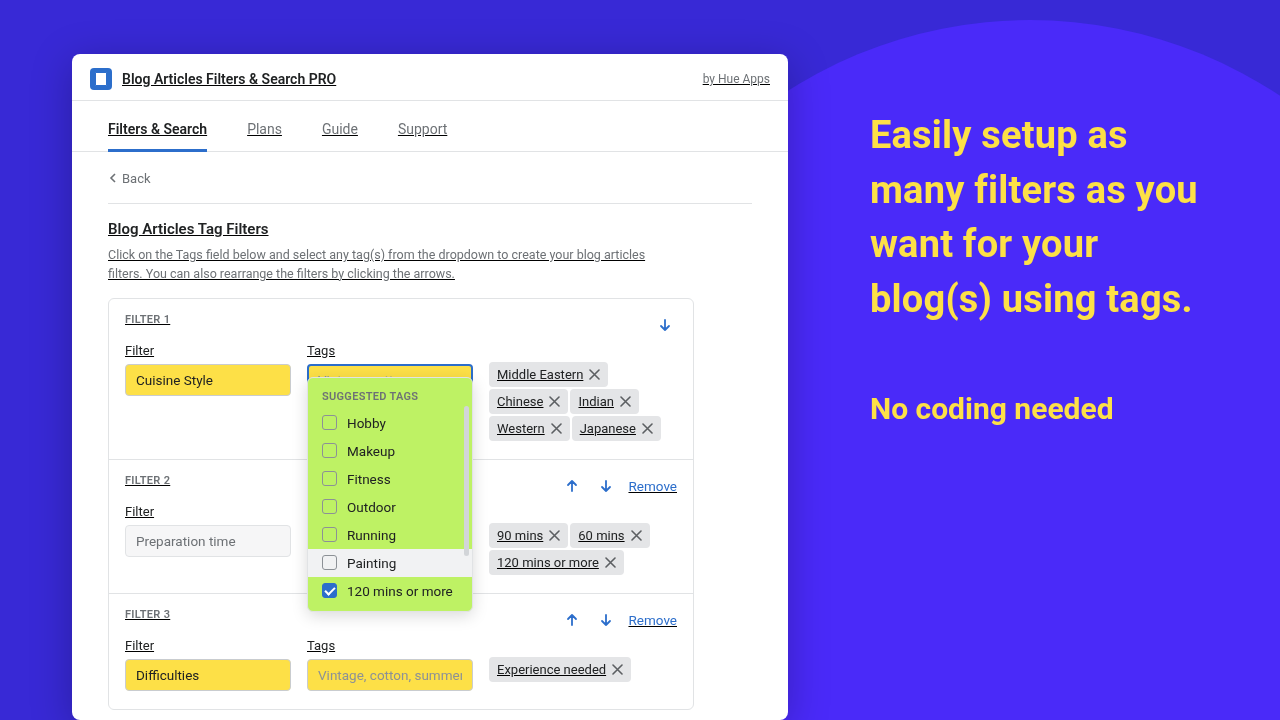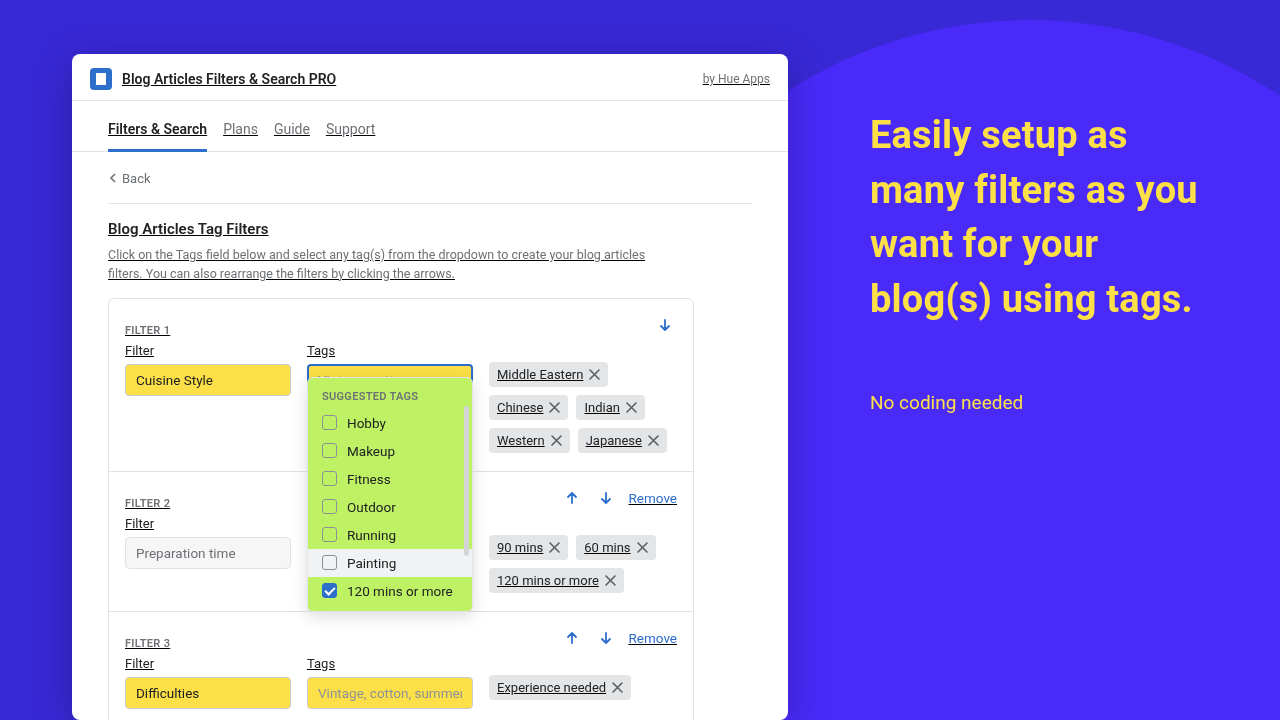--- a/index.html
+++ b/index.html
@@ -5,62 +5,62 @@
 * { margin:0; padding:0; box-sizing:border-box; font-family:-apple-system,BlinkMacSystemFont,"Segoe UI",Roboto,sans-serif; }
 body { width:1280px; height:720px; overflow:hidden; background:#3829d6; position:relative; }
 .bg-shape { position:absolute; right:-200px; bottom:-200px; width:900px; height:900px; border-radius:50%; background:#4a2af9; }
 .card { position:absolute; left:72px; top:54px; width:716px; height:666px; background:#fff; border-radius:8px; box-shadow:0 8px 40px rgba(0,0,0,.25); overflow:hidden;text-decoration:underline; }
 .topbar { display:flex; align-items:center; justify-content:space-between; padding:14px 18px 10px; border-bottom:1px solid #e1e3e5; }
 .topbar-left { display:flex; align-items:center; gap:10px; }
 .app-icon { width:22px; height:22px; background:#2c6ecb; border-radius:4px; display:flex; align-items:center; justify-content:center; }
 .app-icon-inner { width:12px; height:14px; background:#fff; border-radius:1px; border:1px solid #2c6ecb; }
 .app-title { font-size:14px; font-weight:600; color:#202223; }
 .by { font-size:12px; color:#6d7175; }
-.tabs { display:flex; gap:16px; padding:0 36px; border-bottom:1px solid #e1e3e5; margin-top:10px; }
+.tabs { display:flex; gap:40px; padding:0 36px; border-bottom:1px solid #e1e3e5; margin-top:10px; }
 .tab { padding:10px 0 12px; font-size:14px; color:#6d7175; cursor:pointer; }
 .tab.active { color:#202223; font-weight:600; border-bottom:3px solid #2c6ecb; margin-bottom:-1px; }
 .body { padding:16px 36px 0; }
 .back { display:inline-flex; align-items:center; gap:4px; font-size:13px; color:#6d7175; cursor:pointer; }
 .back svg { width:10px; height:10px; }
 h1 { font-size:22px; font-weight:600; color:#202223; margin-top:6px; }
 .hr { border:none; border-top:1px solid #e1e3e5; margin:16px 0; }
 .section-title { font-size:15px; font-weight:600; color:#202223; }
 .help { font-size:12.5px; color:#6d7175; margin-top:8px; line-height:1.5; max-width:560px; }
 .filters-wrap { margin-top:14px; border:1px solid #e1e3e5; border-radius:6px; width:586px; }
 .filter-block { border-bottom:1px solid #e1e3e5; padding:14px 16px 18px; position:relative; }
 .filter-block:last-child { border-bottom:none; }
-.filter-head { display:flex; justify-content:space-between; align-items:flex-end; margin-bottom:6px; }
+.filter-head { display:flex; justify-content:space-between; align-items:flex-start; margin-bottom:6px; }
 .filter-num { font-size:11px; font-weight:600; color:#6d7175; letter-spacing:.3px; }
 .arrow-btn { width:24px; height:24px; display:flex; align-items:center; justify-content:center; cursor:pointer; color:#2c6ecb; }
 .arrow-btn svg { width:14px; height:14px; }
 .remove-link { color:#2c6ecb; font-size:13.5px; cursor:pointer; }
 .head-actions { display:flex; align-items:center; gap:10px; }
 .row { display:flex; gap:16px; align-items:flex-start; }
 .field-lbl { font-size:13px; color:#202223; margin-bottom:6px; display:block; }
 .col-filter { width:166px; }
 .col-tags { width:166px; position:relative; }
 .col-chips { flex:1; }
 .text-input { width:100%; height:32px; border:1px solid #c9cccf; border-radius:4px; padding:0 10px; font-size:13.5px; color:#202223; background:#fde047; }
 .text-input.readonly { background:#f6f6f7; border-color:#e1e3e5; color:#6d7175; }
 .text-input.active { border:2px solid #2c6ecb; padding:0 9px; }
 .text-input::placeholder { color:#8c9196; }
-.chips { display:flex; flex-wrap:wrap; gap:8px;text-align:right; }
+.chips { display:flex; flex-wrap:wrap; gap:2px;text-align:right; }
 .chip { display:inline-flex; align-items:center; gap:6px; background:#e4e5e7; border-radius:4px; padding:5px 8px; font-size:13px; color:#202223; }
 .chip-x { width:11px; height:11px; cursor:pointer; color:#5c5f62; }
 .dropdown { position:absolute; top:34px; left:0; width:166px; background:#bef264; border:1px solid #e1e3e5; border-radius:6px; box-shadow:0 4px 16px rgba(0,0,0,.15); z-index:10; padding:6px 0; }
 .dd-title { font-size:11px; font-weight:600; color:#6d7175; padding:6px 14px 6px; letter-spacing:.3px; }
 .dd-item { display:flex; align-items:center; gap:10px; padding:6px 14px; font-size:13.5px; color:#202223; cursor:pointer; }
 .dd-item.highlight { background:#f1f2f3; }
 .cb { width:15px; height:15px; border:1.5px solid #8c9196; border-radius:3px; flex-shrink:0; display:flex; align-items:center; justify-content:center; }
 .cb.checked { background:#2c6ecb; border-color:#2c6ecb; }
 .cb.checked::after { content:""; width:4px; height:8px; border:solid #fff; border-width:0 2px 2px 0; transform:rotate(45deg); margin-top:-2px; }
 .dd-scroll { position:absolute; right:3px; top:28px; width:5px; height:150px; background:#d2d5d8; border-radius:3px; }
 .promo { position:absolute; left:870px; top:108px; color:#fde047; width:360px; }
 .promo h2 { font-size:38px; font-weight:700; line-height:1.44; letter-spacing:0.2px; }
-.promo-sub { font-size:19px; font-weight:400; margin-top:64px; }
+.promo-sub { font-size:30px; font-weight:700; margin-top:64px; }
 </style>
 </head>
 <body>
 
 <div class="bg-shape"></div>
 
 <div class="promo">
   <h2>Easily setup as many filters as you want for your blog(s) using tags.</h2>
   <div class="promo-sub">No coding needed</div>
 </div>

